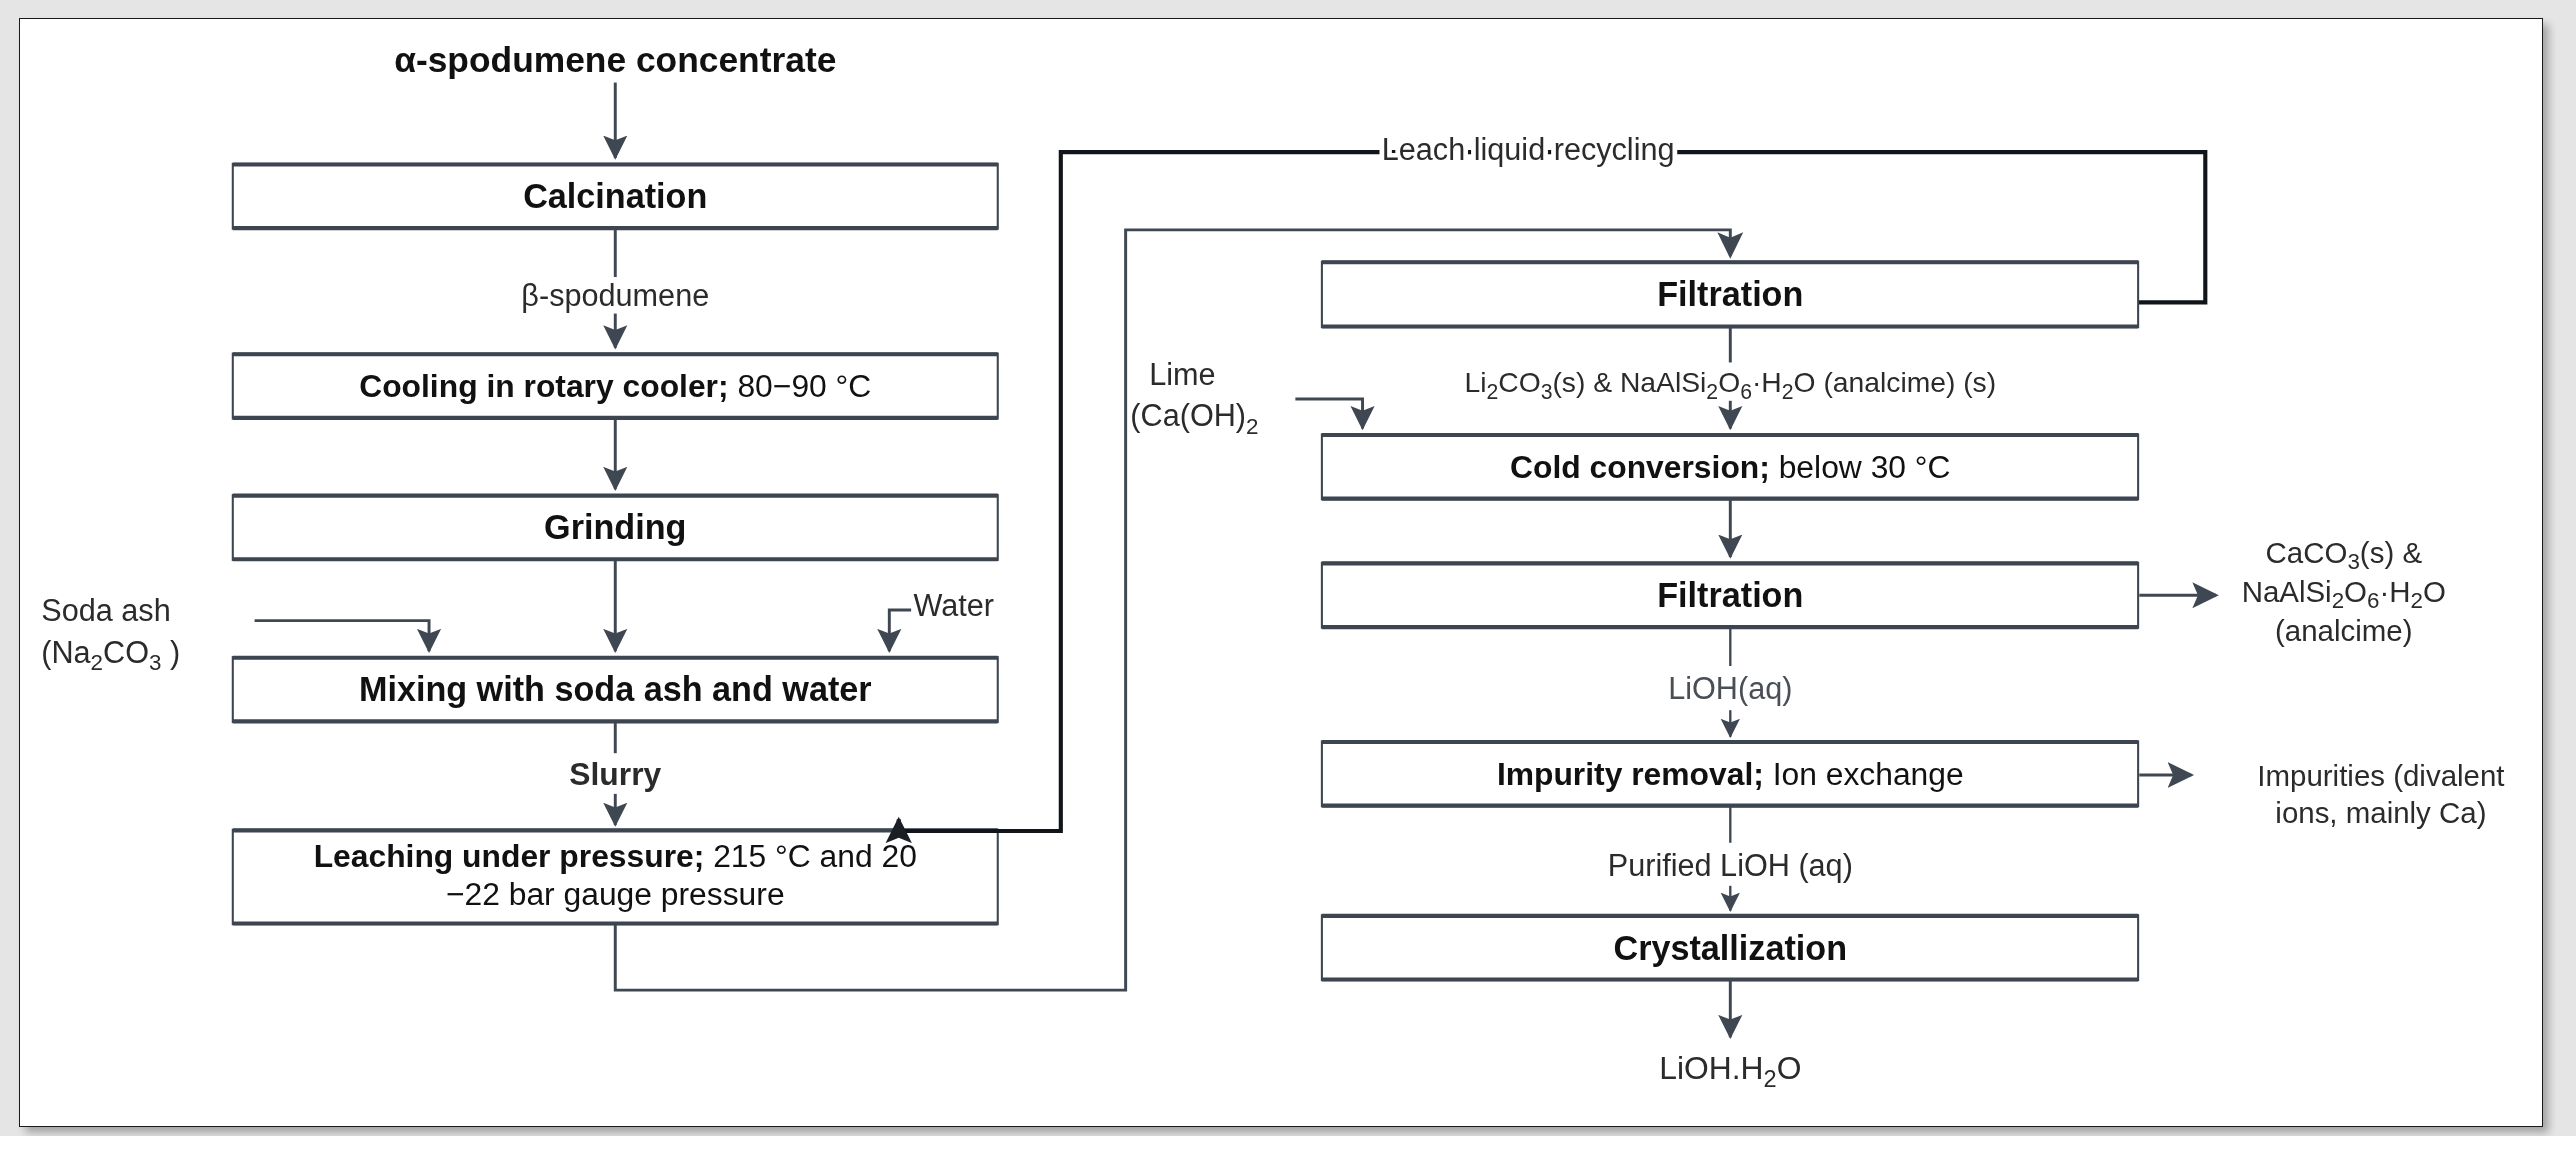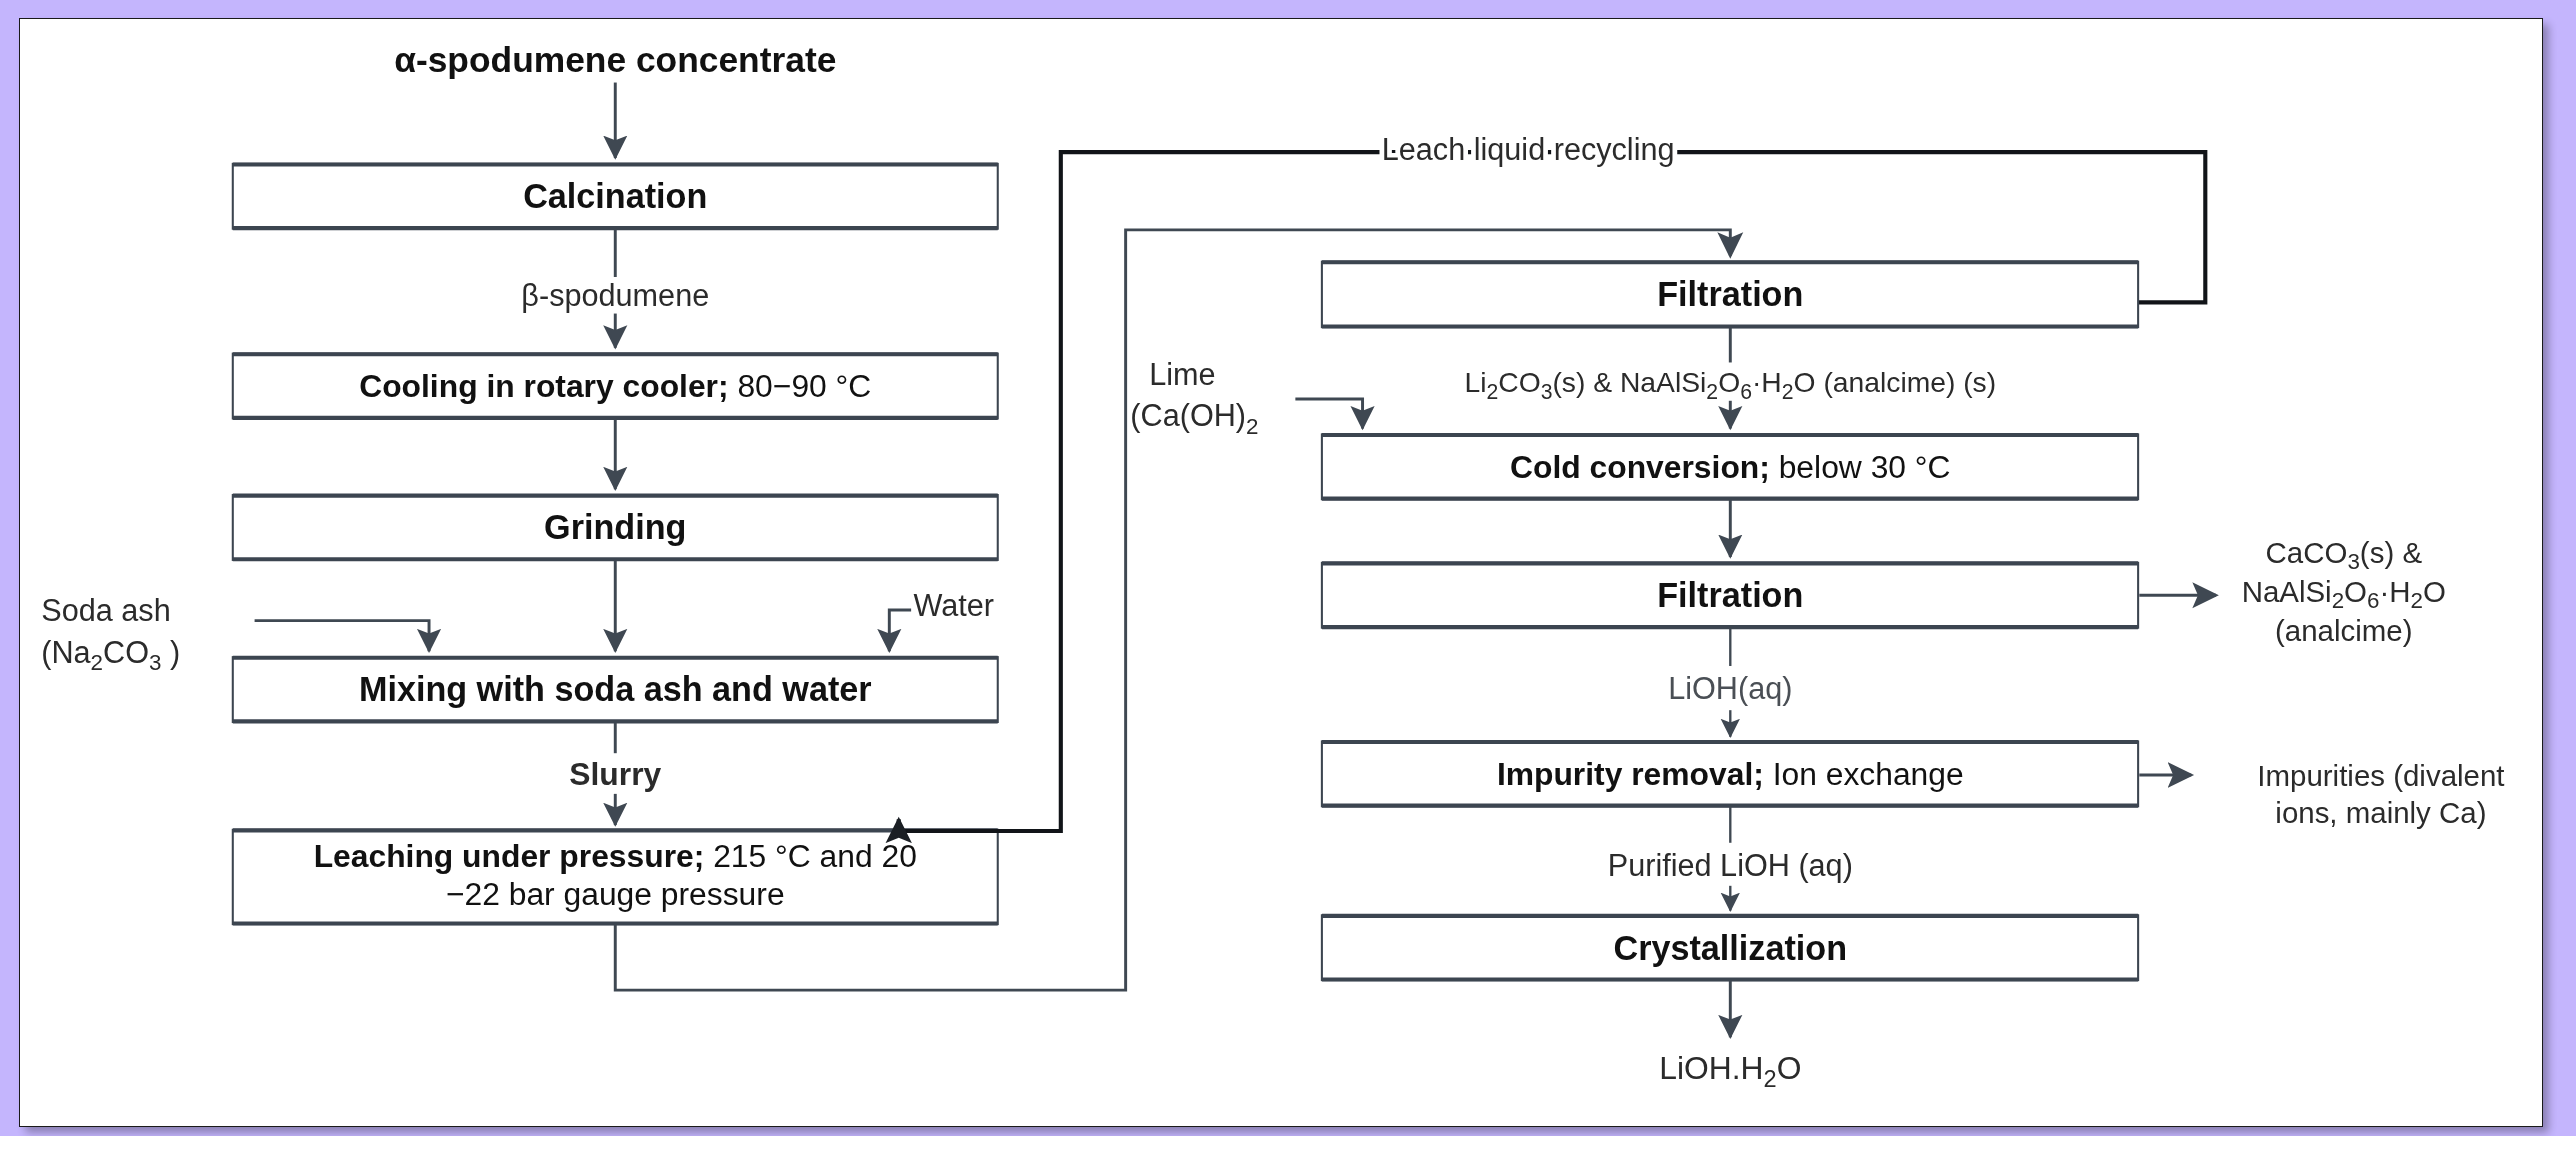--- a/index.html
+++ b/index.html
@@ -1,17 +1,17 @@
 <!DOCTYPE html>
 <html style="font-size:9.4px"><head>
 <meta charset="utf-8">
 <style>
   html,body{margin:0;padding:0;background:#ffffff;}
   body{font-family:"Liberation Sans", sans-serif;}
-  #stage{position:relative;width:2576px;height:1136px;background:#c4b5fd;overflow:hidden;}
+  #stage{position:relative;width:2576px;height:1136px;background:#e5e5e5;overflow:hidden;}
   #frame{position:absolute;left:19.4px;top:17.7px;width:2524px;height:1109px;
          background:#ffffff;border:1.8px solid #1a1a1a;
          box-shadow:5.9px 5.9px 8.3px rgba(0,0,0,0.30);box-sizing:border-box;}
   svg#flow{position:absolute;left:0;top:0;width:2576px;height:1164px;overflow:visible;}
   .box{fill:#ffffff;stroke:#3c4550;stroke-width:3.5;}
   .boxtop{stroke:#3c4550;stroke-width:7;}
   .ln{stroke:#3f4852;stroke-width:5;fill:none;}
   .ln-thin{stroke:#3f4852;stroke-width:4;fill:none;}
   .ln-thick{stroke:#111418;stroke-width:7;fill:none;}
   .txt{font-family:"Liberation Sans", sans-serif;fill:#111111;}

